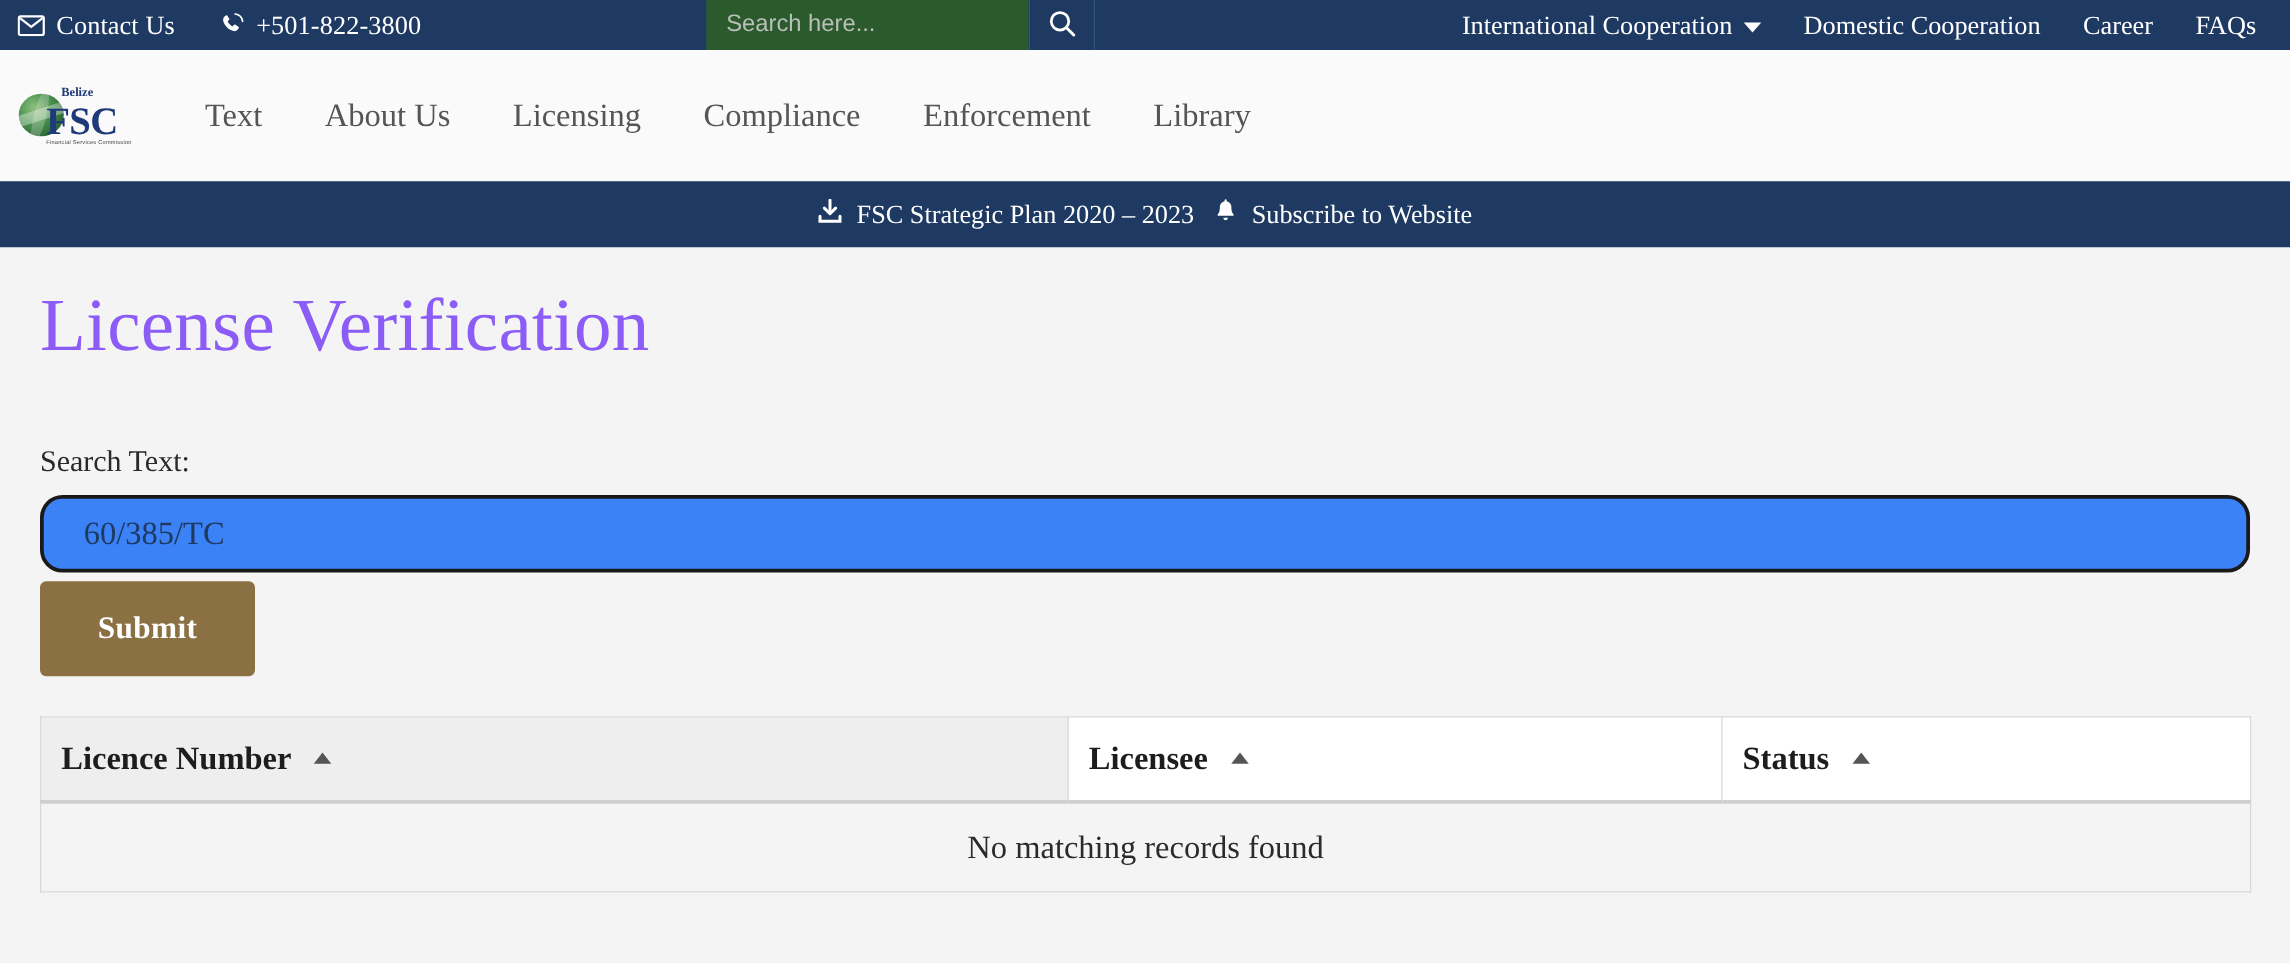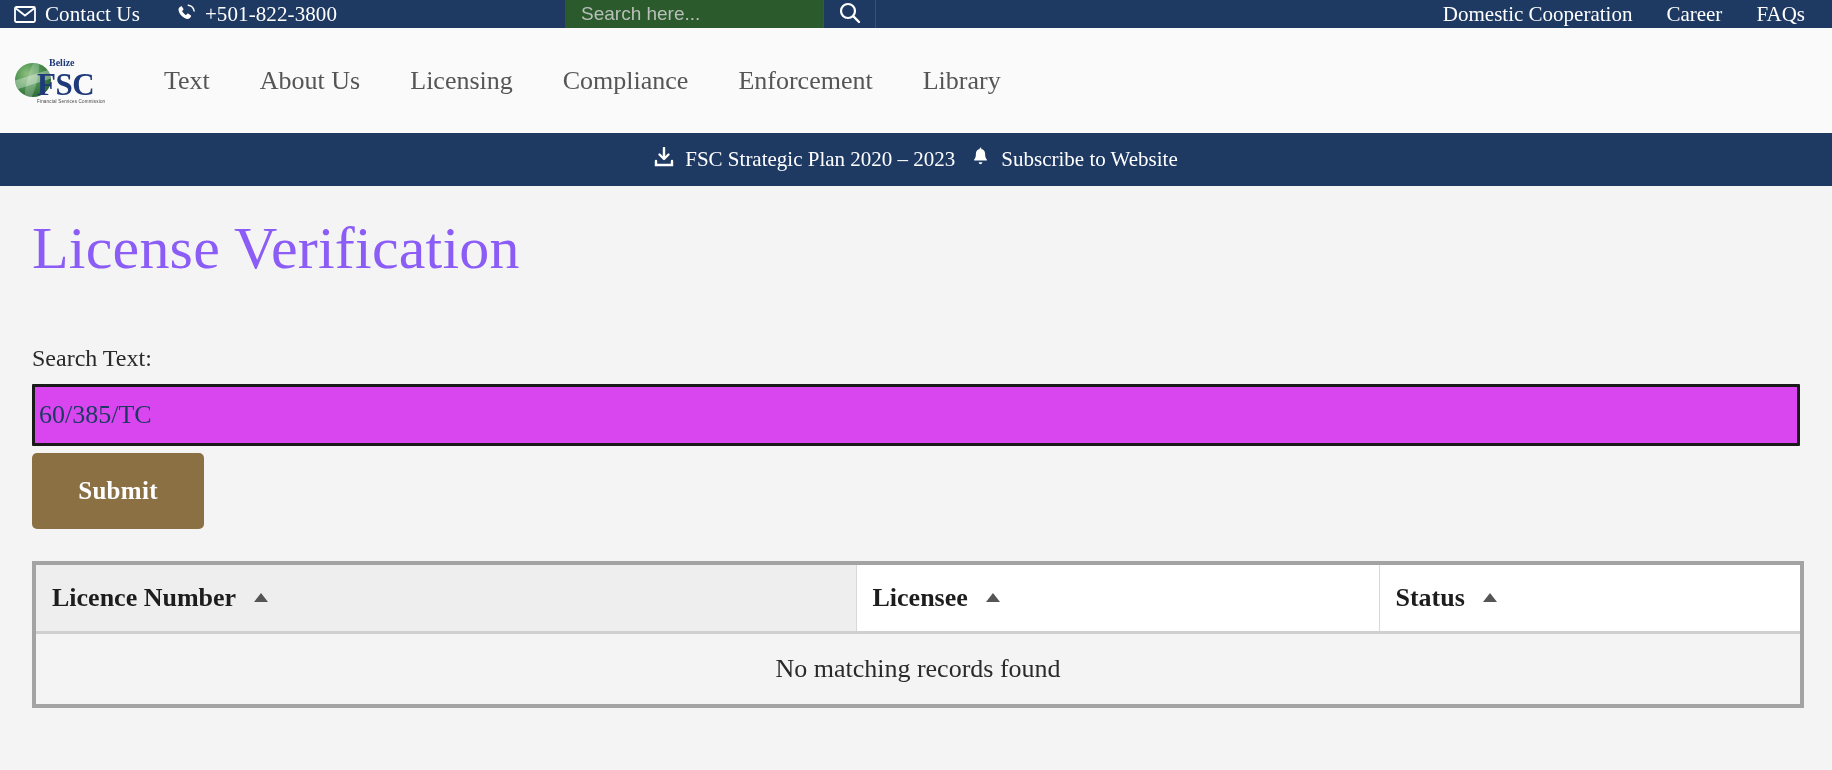--- a/index.html
+++ b/index.html
@@ -7,21 +7,21 @@
   html, body {
     width: 1832px;
     height: 770px;
     overflow: hidden;
     background: #f4f4f4;
     font-family: "Liberation Serif", serif;
   }
 
   
   .topbar {
-    height: 28px;
+    height: 40px;
     background: #1e3a63;
     display: flex;
     align-items: stretch;
     color: #ffffff;
   }
   .topbar-left {
     display: flex;
     align-items: center;
     padding-left: 14px;
     gap: 36px;
@@ -204,26 +204,26 @@
   }
   .form-label {
     margin-top: 62px;
     font-size: 24px;
     color: #2a2a2a;
   }
   .text-input-box {
     margin-top: 12px;
     height: 62px;
     width: 100%;
-    background: #d946ef;
+    background: #3b82f6;
     border: 3px solid #1a1a1a;
-    border-radius: 1px;
-    display: flex;
-    align-items: center;
-    padding: 0 4px;
+    border-radius: 18px;
+    display: flex;
+    align-items: center;
+    padding: 0 32px;
   }
   .text-input {
     border: none;
     outline: none;
     background: transparent;
     font-family: "Liberation Serif", serif;
     font-size: 26px;
     color: #1e3a63;
     width: 100%;
     caret-color: #1e3a63;
@@ -242,21 +242,21 @@
     cursor: pointer;
     letter-spacing: 0.3px;
   }
 
   
   .results-table {
     margin-top: 32px;
     width: 1768px;
     border-collapse: collapse;
     table-layout: fixed;
-    border: 4px solid #a3a3a3;
+    border: 1px solid #a3a3a3;
     background: #ffffff;
   }
   .results-table th {
     text-align: left;
     font-size: 26px;
     font-weight: bold;
     color: #1d1d1d;
     padding: 18px 16px;
     border: 1px solid #d8d8d8;
     border-bottom: 3px solid #cfcfcf;
@@ -320,20 +320,24 @@
       <span>
         <svg width="24" height="24" viewBox="0 0 24 24">
           <circle cx="10" cy="10" r="7" fill="none" stroke="#ffffff" stroke-width="2.2"></circle>
           <line x1="15.2" y1="15.2" x2="21" y2="21" stroke="#ffffff" stroke-width="2.4" stroke-linecap="round"></line>
         </svg>
       </span>
     </button>
   </div>
 
   <div class="topbar-right">
+    <a class="top-nav-item">
+      <span>International Cooperation</span>
+      <span class="caret"></span>
+    </a>
     <a class="top-nav-item">
       <span>Domestic Cooperation</span>
     </a>
     <a class="top-nav-item">
       <span>Career</span>
     </a>
     <a class="top-nav-item">
       <span>FAQs</span>
     </a>
   </div>

